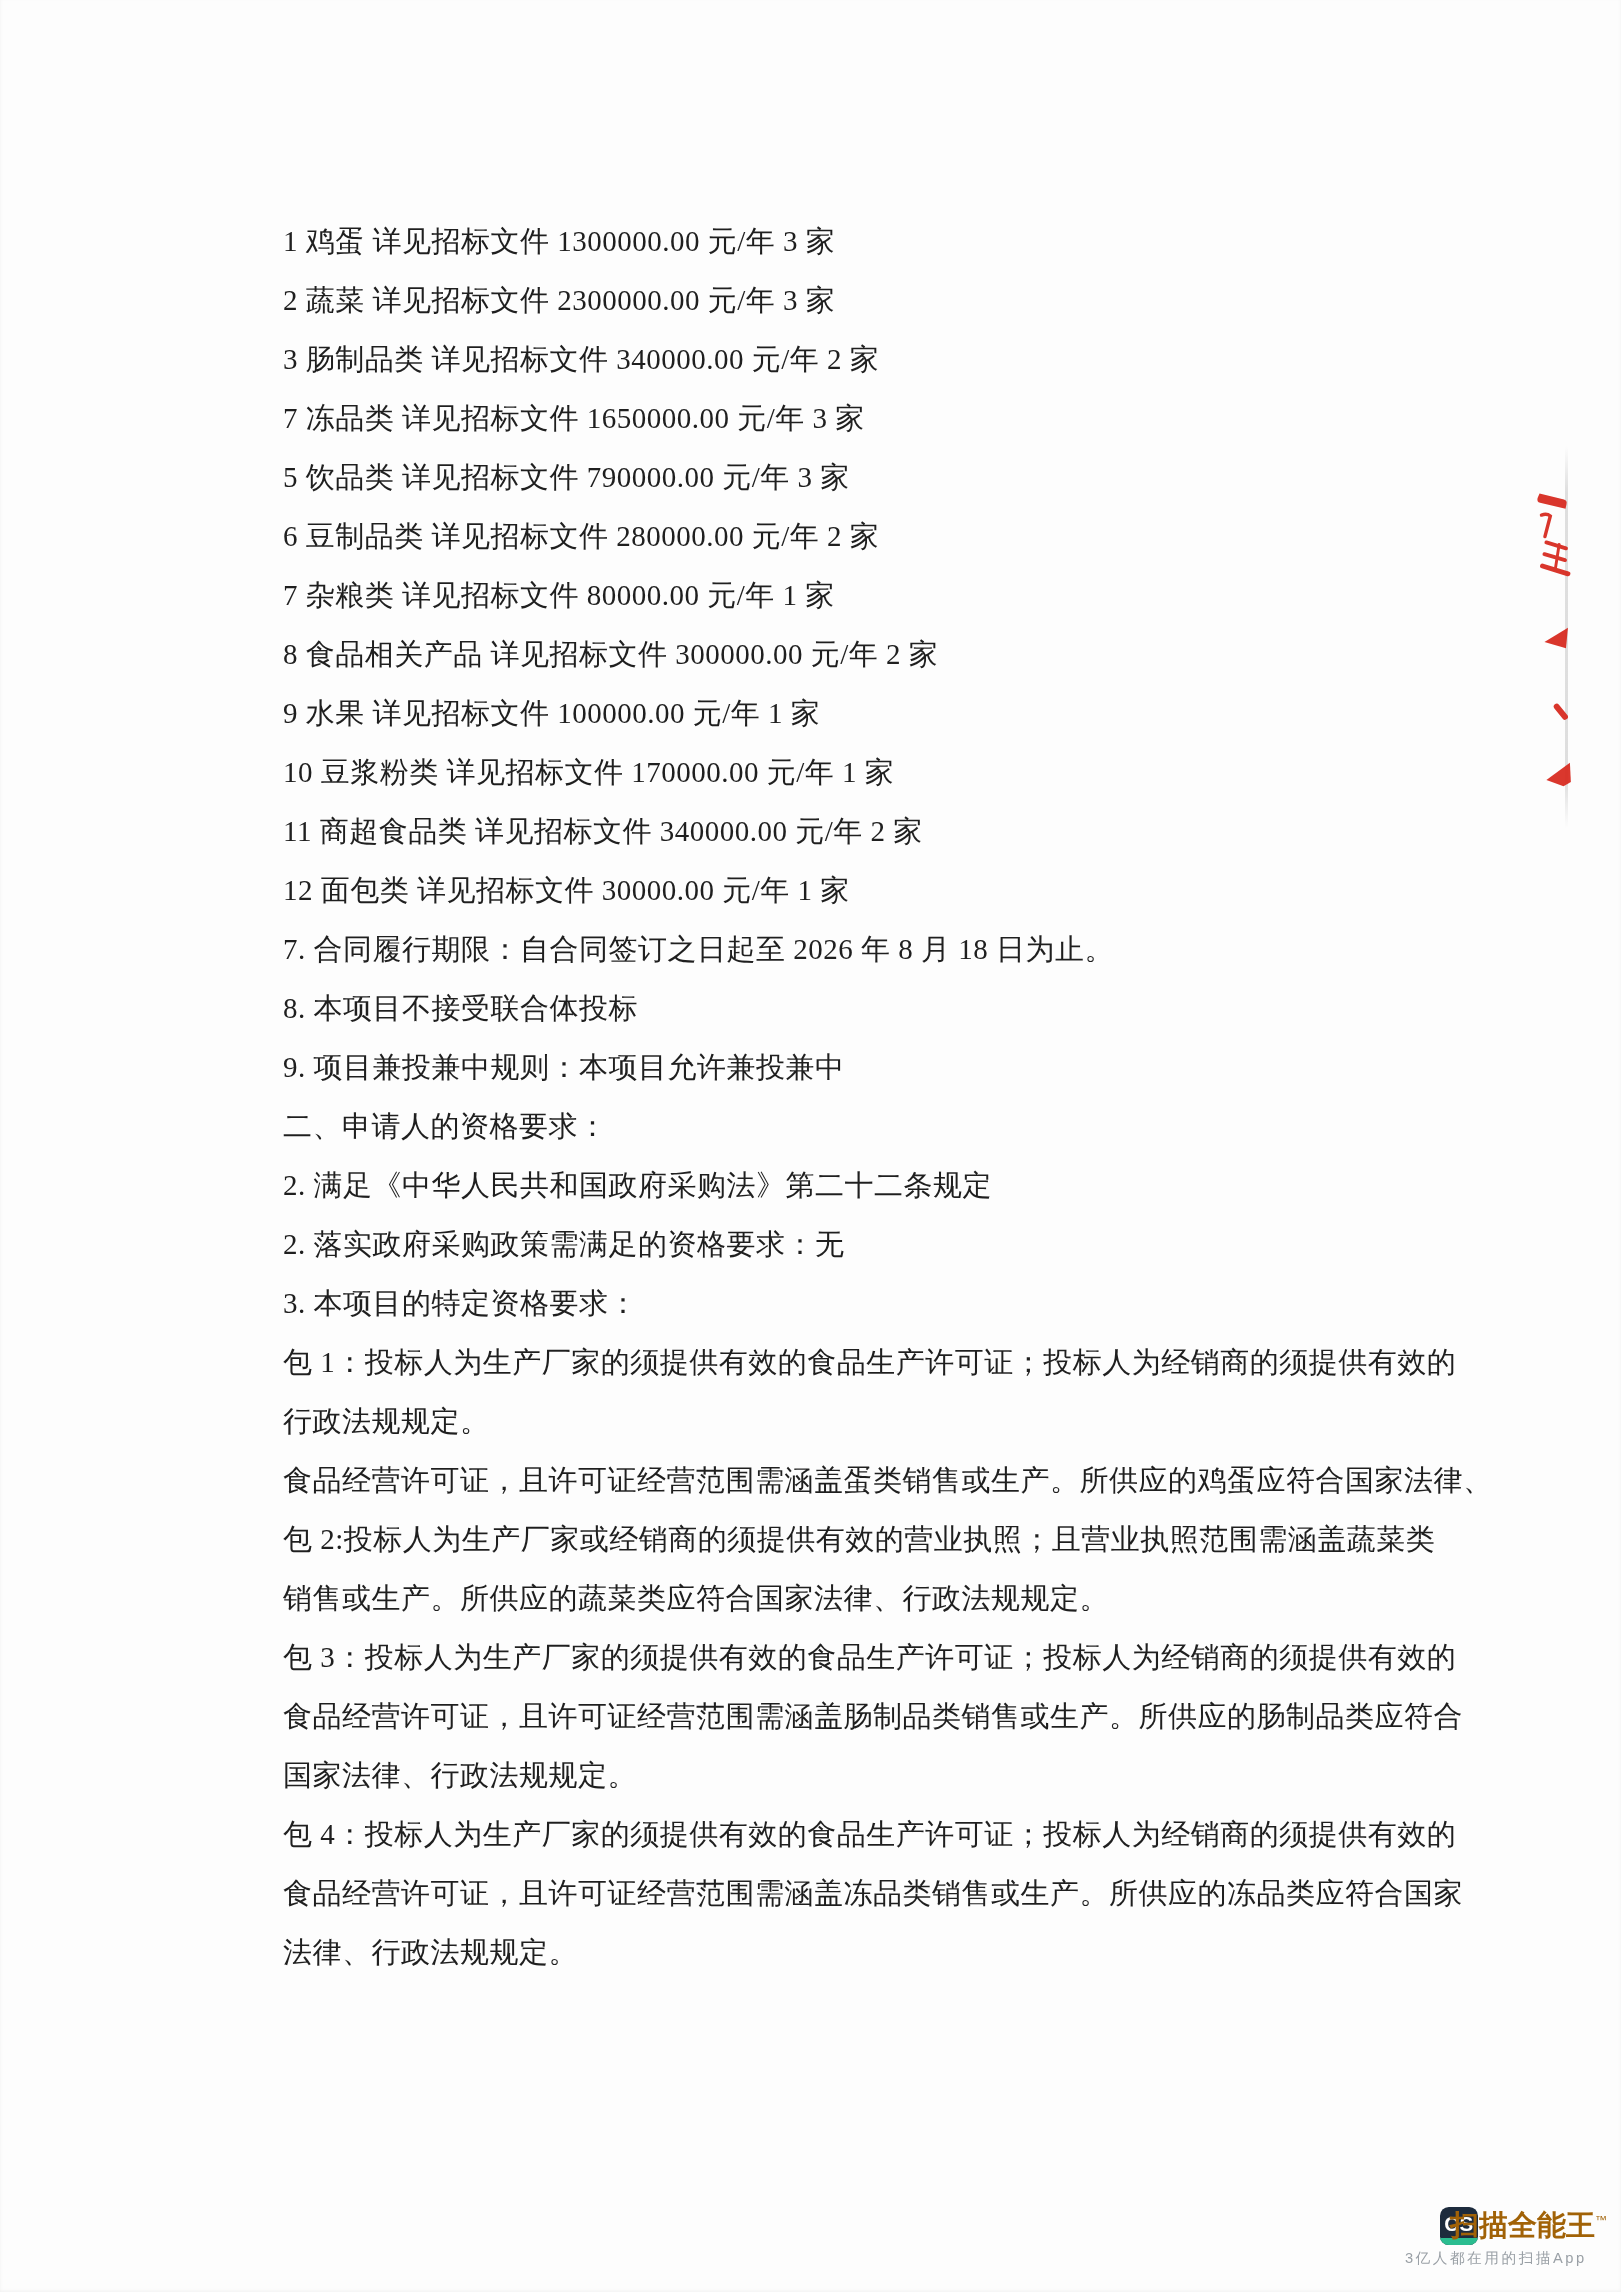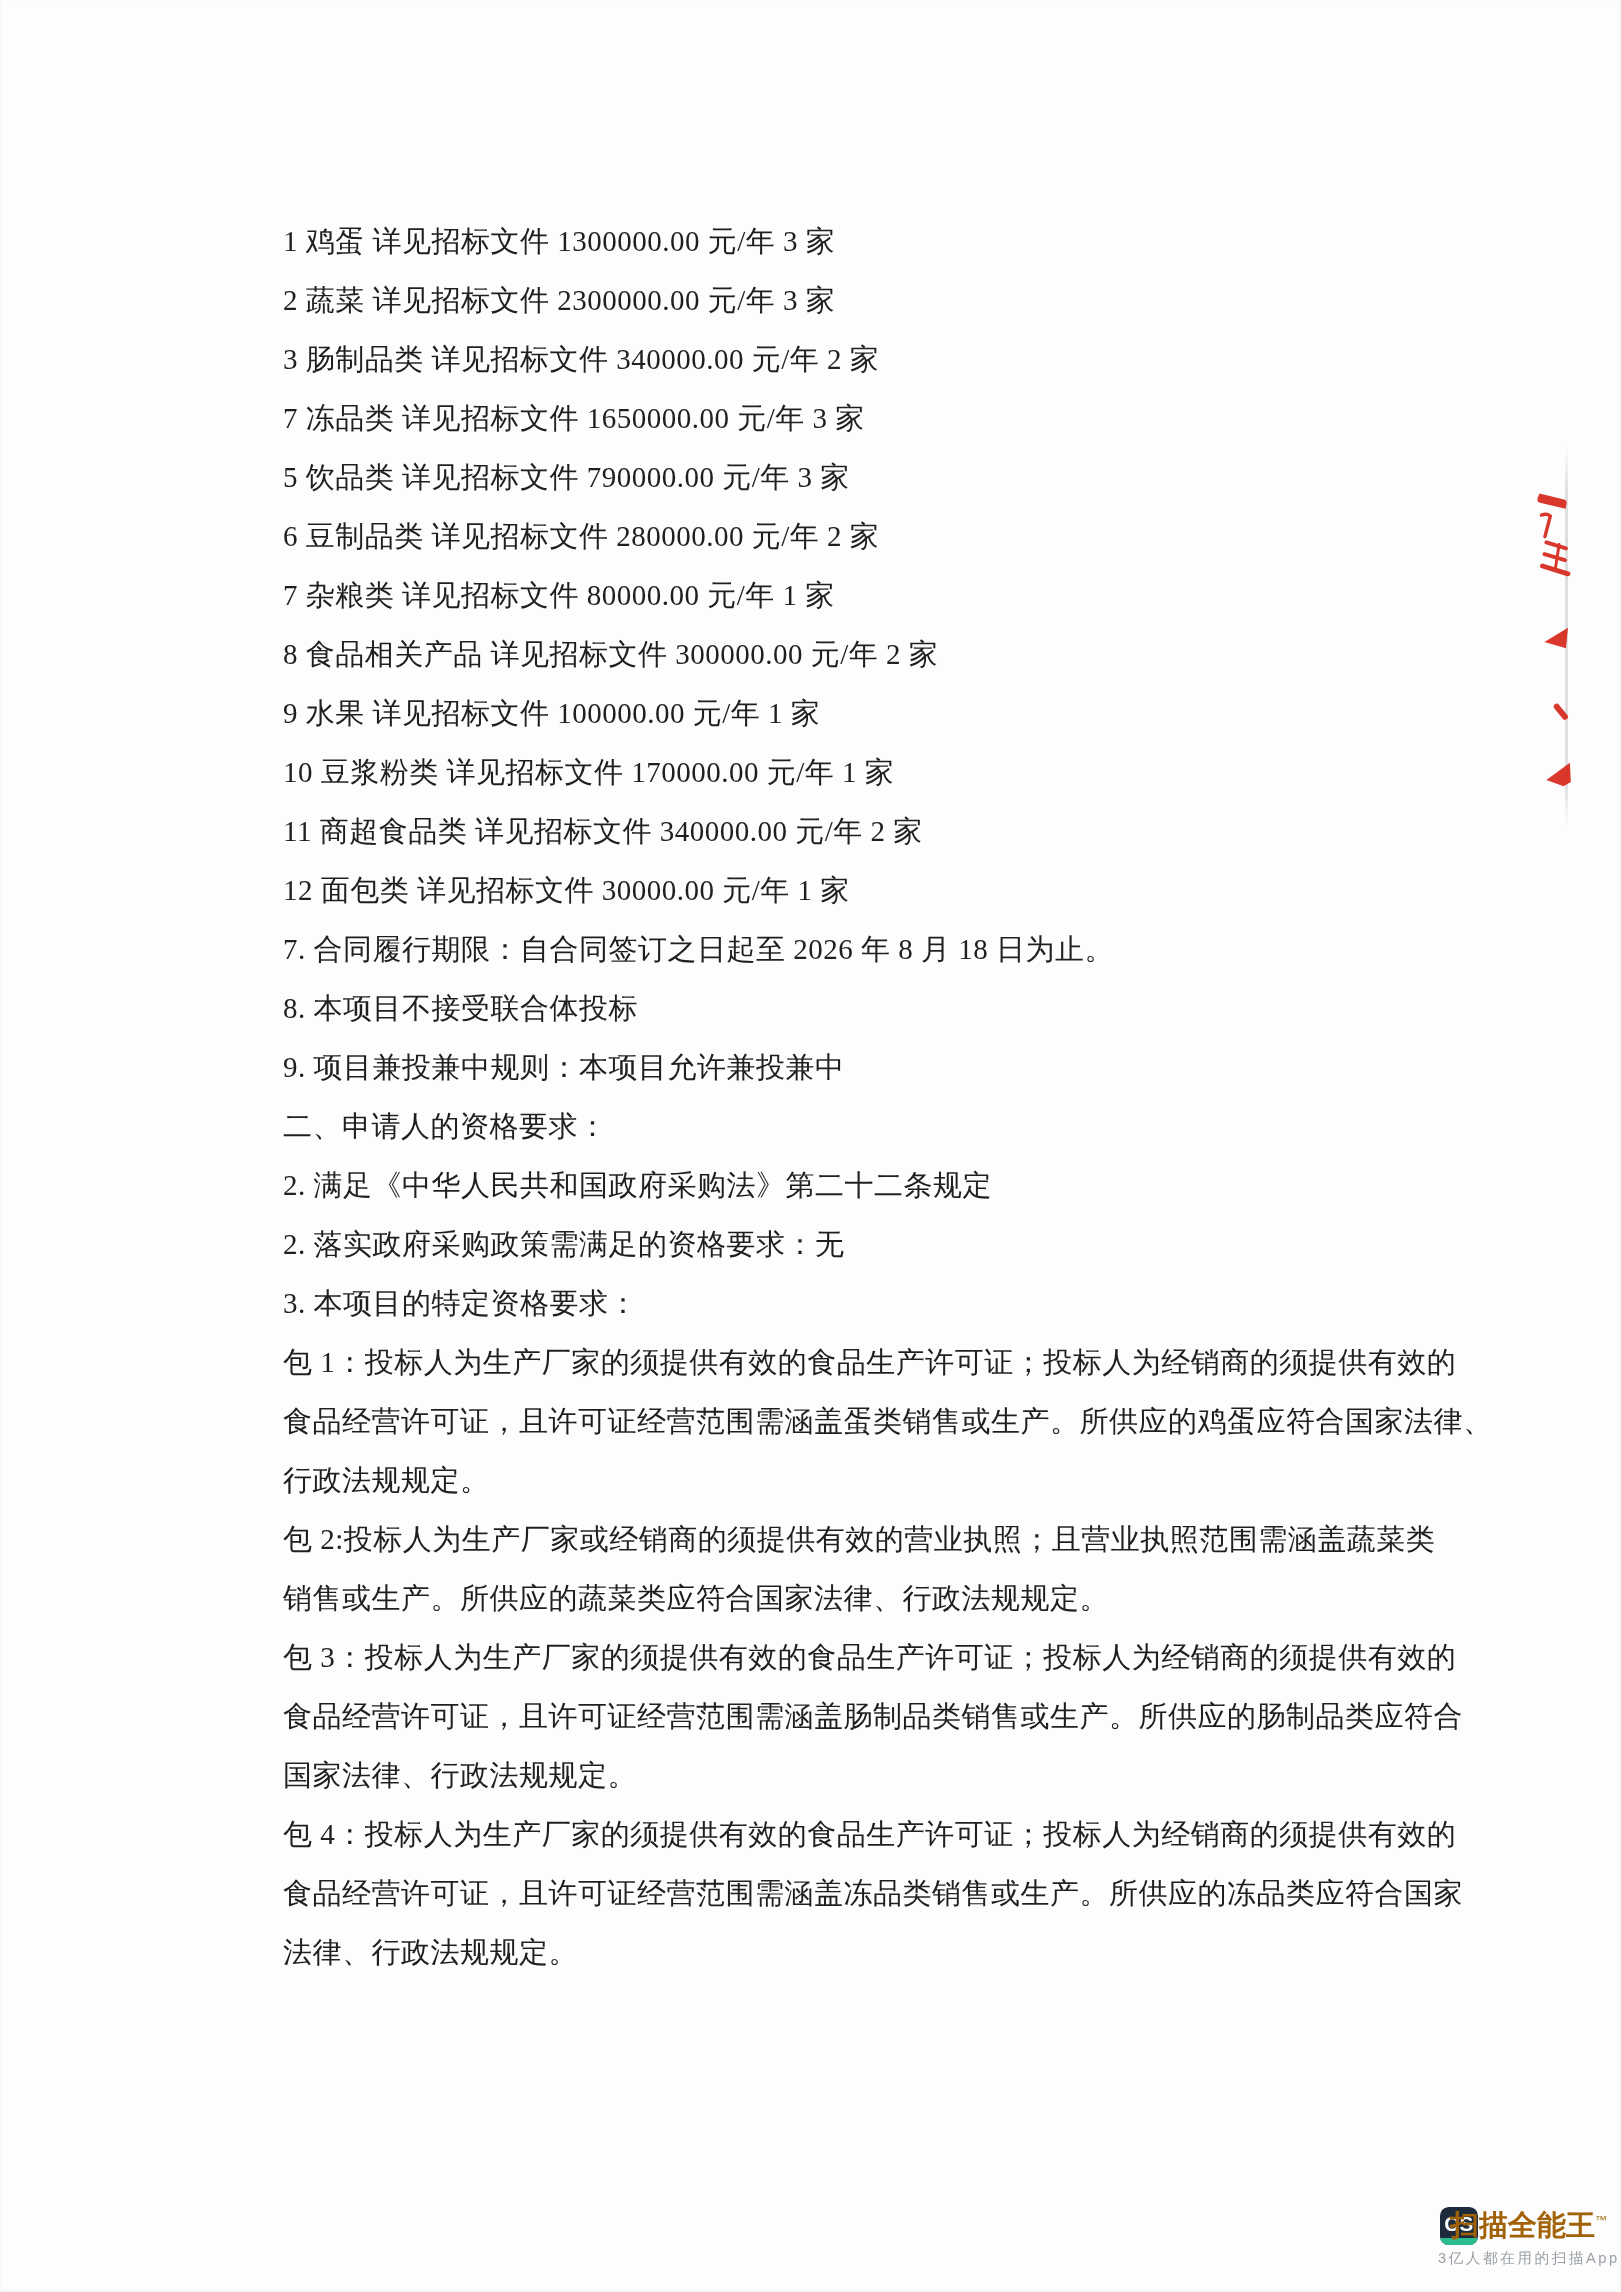--- a/index.html
+++ b/index.html
@@ -82,21 +82,20 @@
     white-space: nowrap;
   }
   .wm-title sup { font-size: 11.8px; font-weight: normal; vertical-align: super; }
   .wm-tagline {
     position: absolute; left: 2.9px; top: 44px;
     font-size: 14.7px;
     color: #9aa0a6;
     letter-spacing: 2.5px;
     font-family: "Liberation Sans", sans-serif;
     white-space: nowrap;
-    margin-left: 33px;
   }
 </style>
 </head>
 <body>
 
 <div class="page">
 
   <main class="doc">
     <div class="line">1 鸡蛋 详见招标文件 1300000.00 元/年 3 家</div>
     <div class="line">2 蔬菜 详见招标文件 2300000.00 元/年 3 家</div>
@@ -115,22 +114,22 @@
     <div class="line">8. 本项目不接受联合体投标</div>
     <div class="line">9. 项目兼投兼中规则：本项目允许兼投兼中</div>
 
     <div class="line">二、申请人的资格要求：</div>
 
     <div class="line">2. 满足《中华人民共和国政府采购法》第二十二条规定</div>
     <div class="line">2. 落实政府采购政策需满足的资格要求：无</div>
     <div class="line">3. 本项目的特定资格要求：</div>
 
     <div class="line">包 1：投标人为生产厂家的须提供有效的食品生产许可证；投标人为经销商的须提供有效的</div>
+    <div class="line">行政法规规定。</div>
     <div class="line">食品经营许可证，且许可证经营范围需涵盖蛋类销售或生产。所供应的鸡蛋应符合国家法律、</div>
-    <div class="line">行政法规规定。</div>
 
     <div class="line">包 2:投标人为生产厂家或经销商的须提供有效的营业执照；且营业执照范围需涵盖蔬菜类</div>
     <div class="line">销售或生产。所供应的蔬菜类应符合国家法律、行政法规规定。</div>
 
     <div class="line">包 3：投标人为生产厂家的须提供有效的食品生产许可证；投标人为经销商的须提供有效的</div>
     <div class="line">食品经营许可证，且许可证经营范围需涵盖肠制品类销售或生产。所供应的肠制品类应符合</div>
     <div class="line">国家法律、行政法规规定。</div>
 
     <div class="line">包 4：投标人为生产厂家的须提供有效的食品生产许可证；投标人为经销商的须提供有效的</div>
     <div class="line">食品经营许可证，且许可证经营范围需涵盖冻品类销售或生产。所供应的冻品类应符合国家</div>

